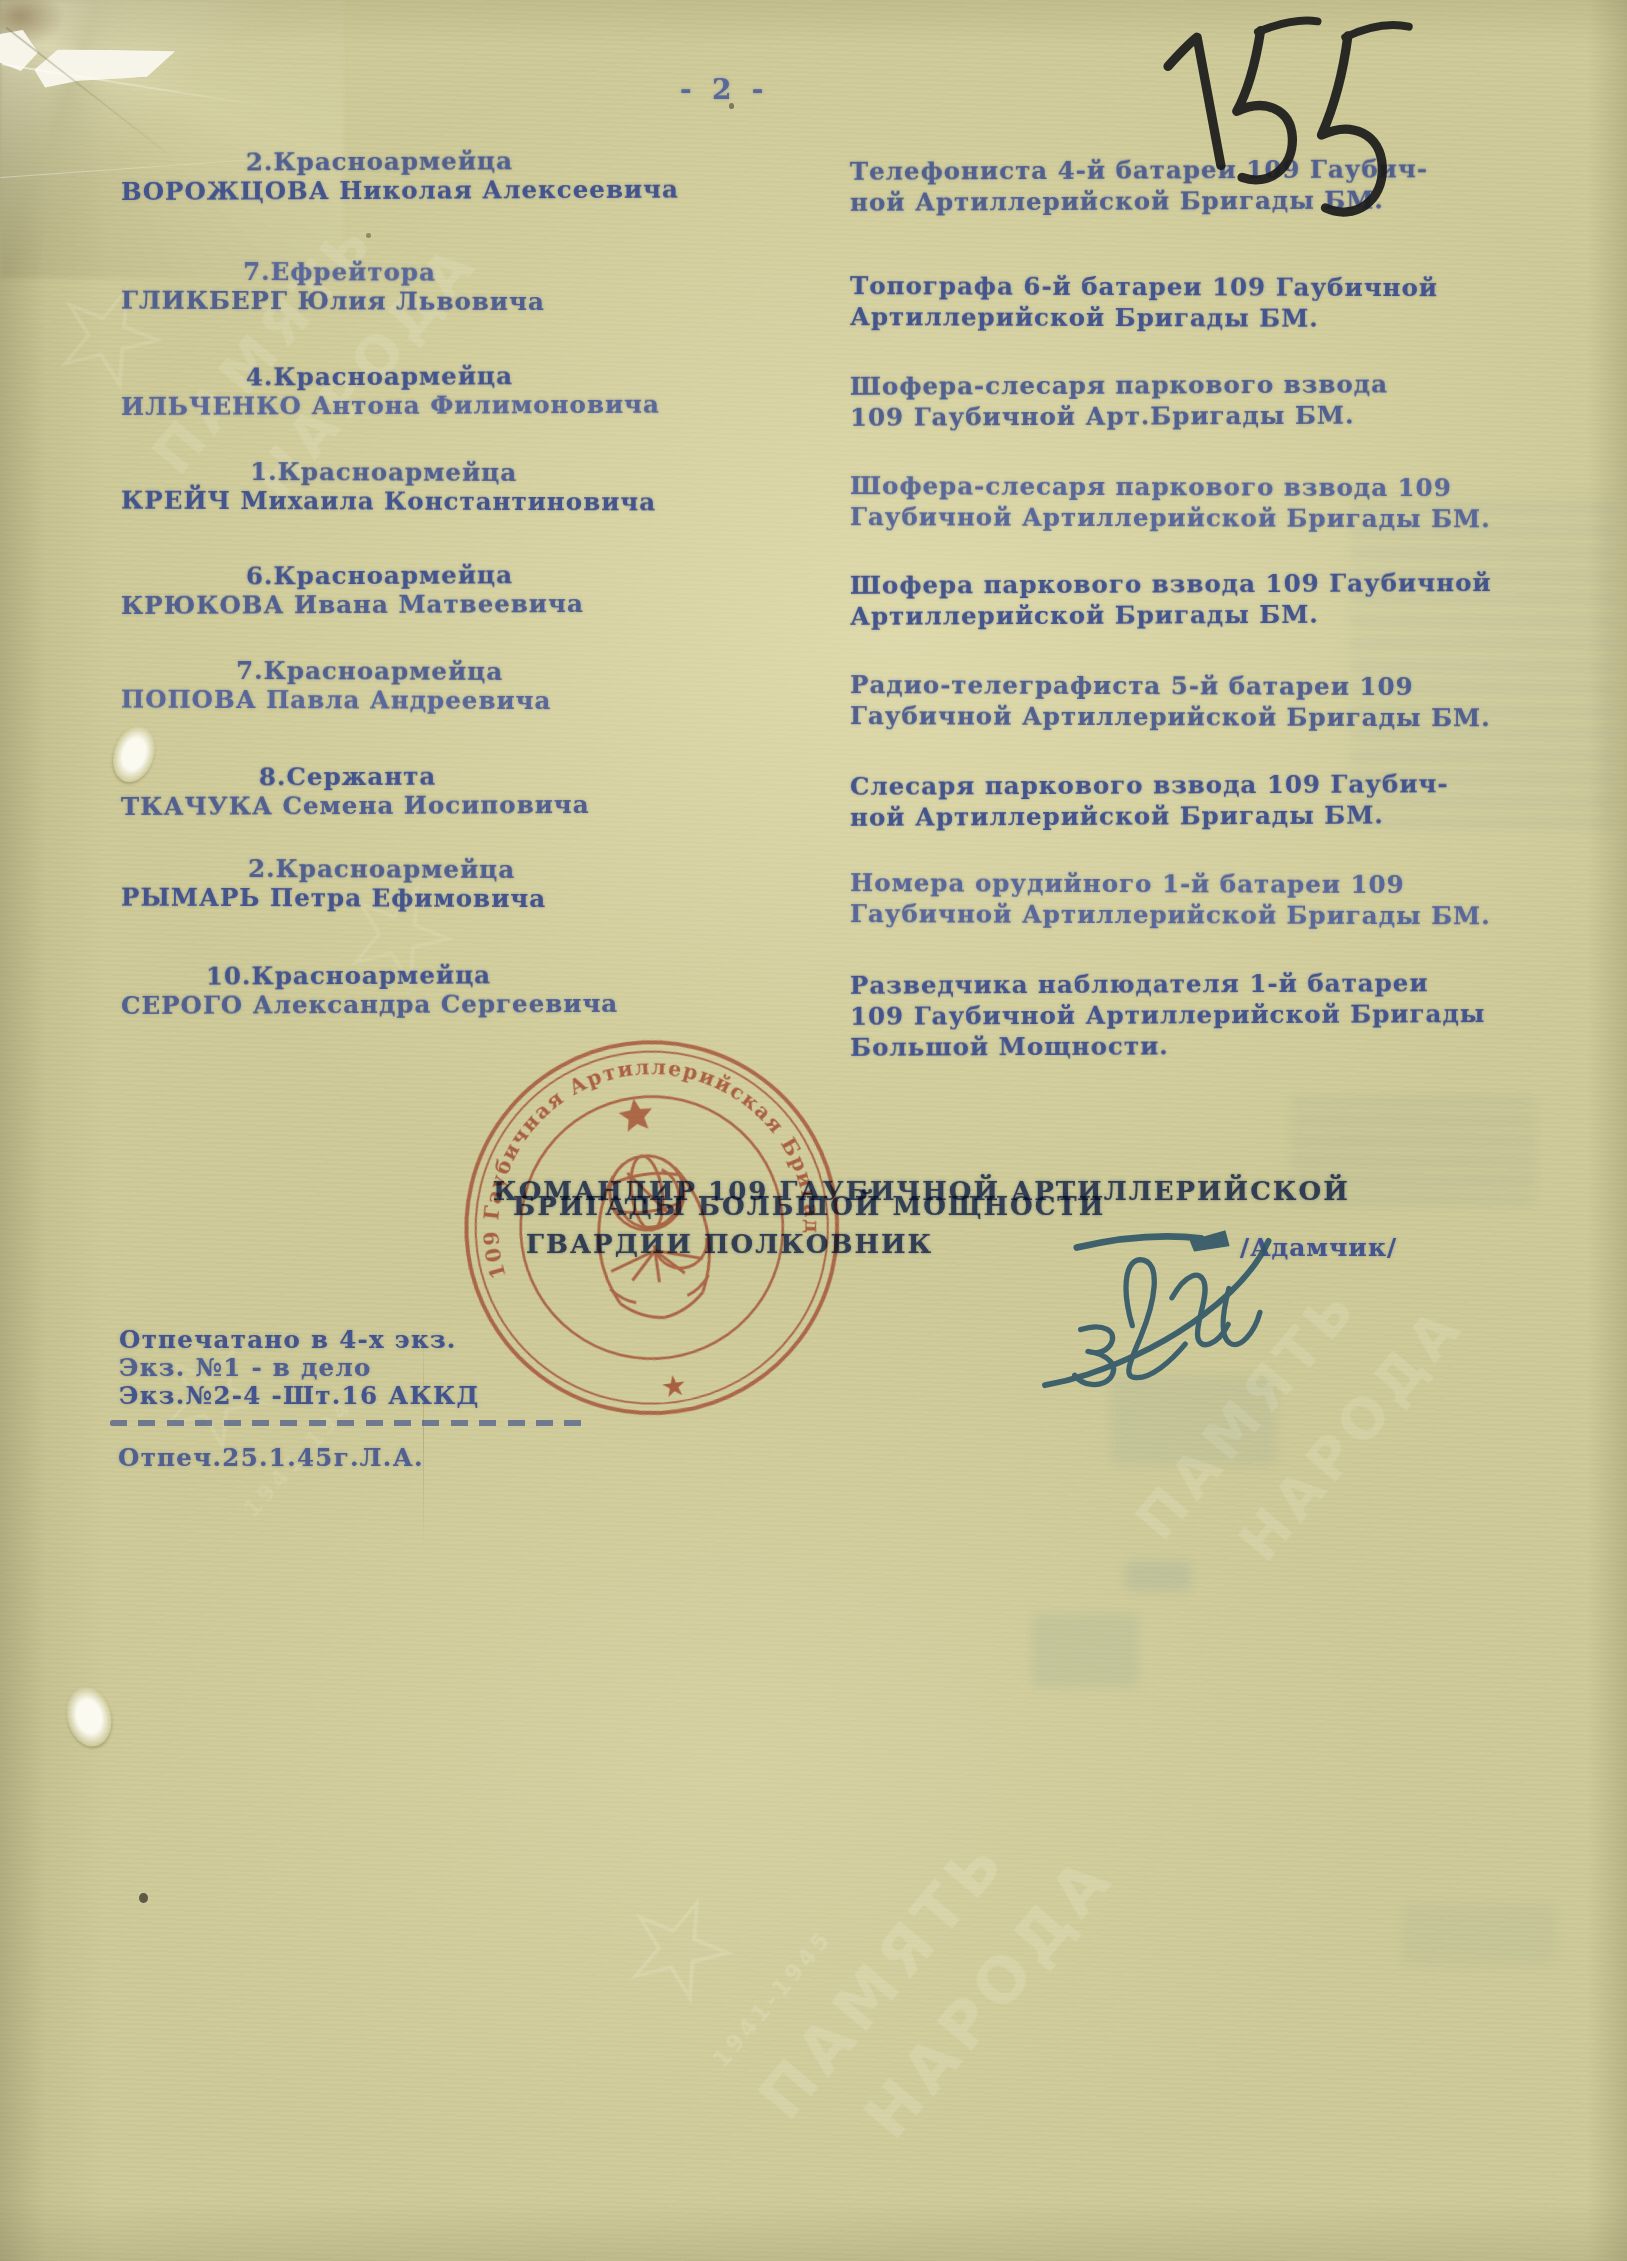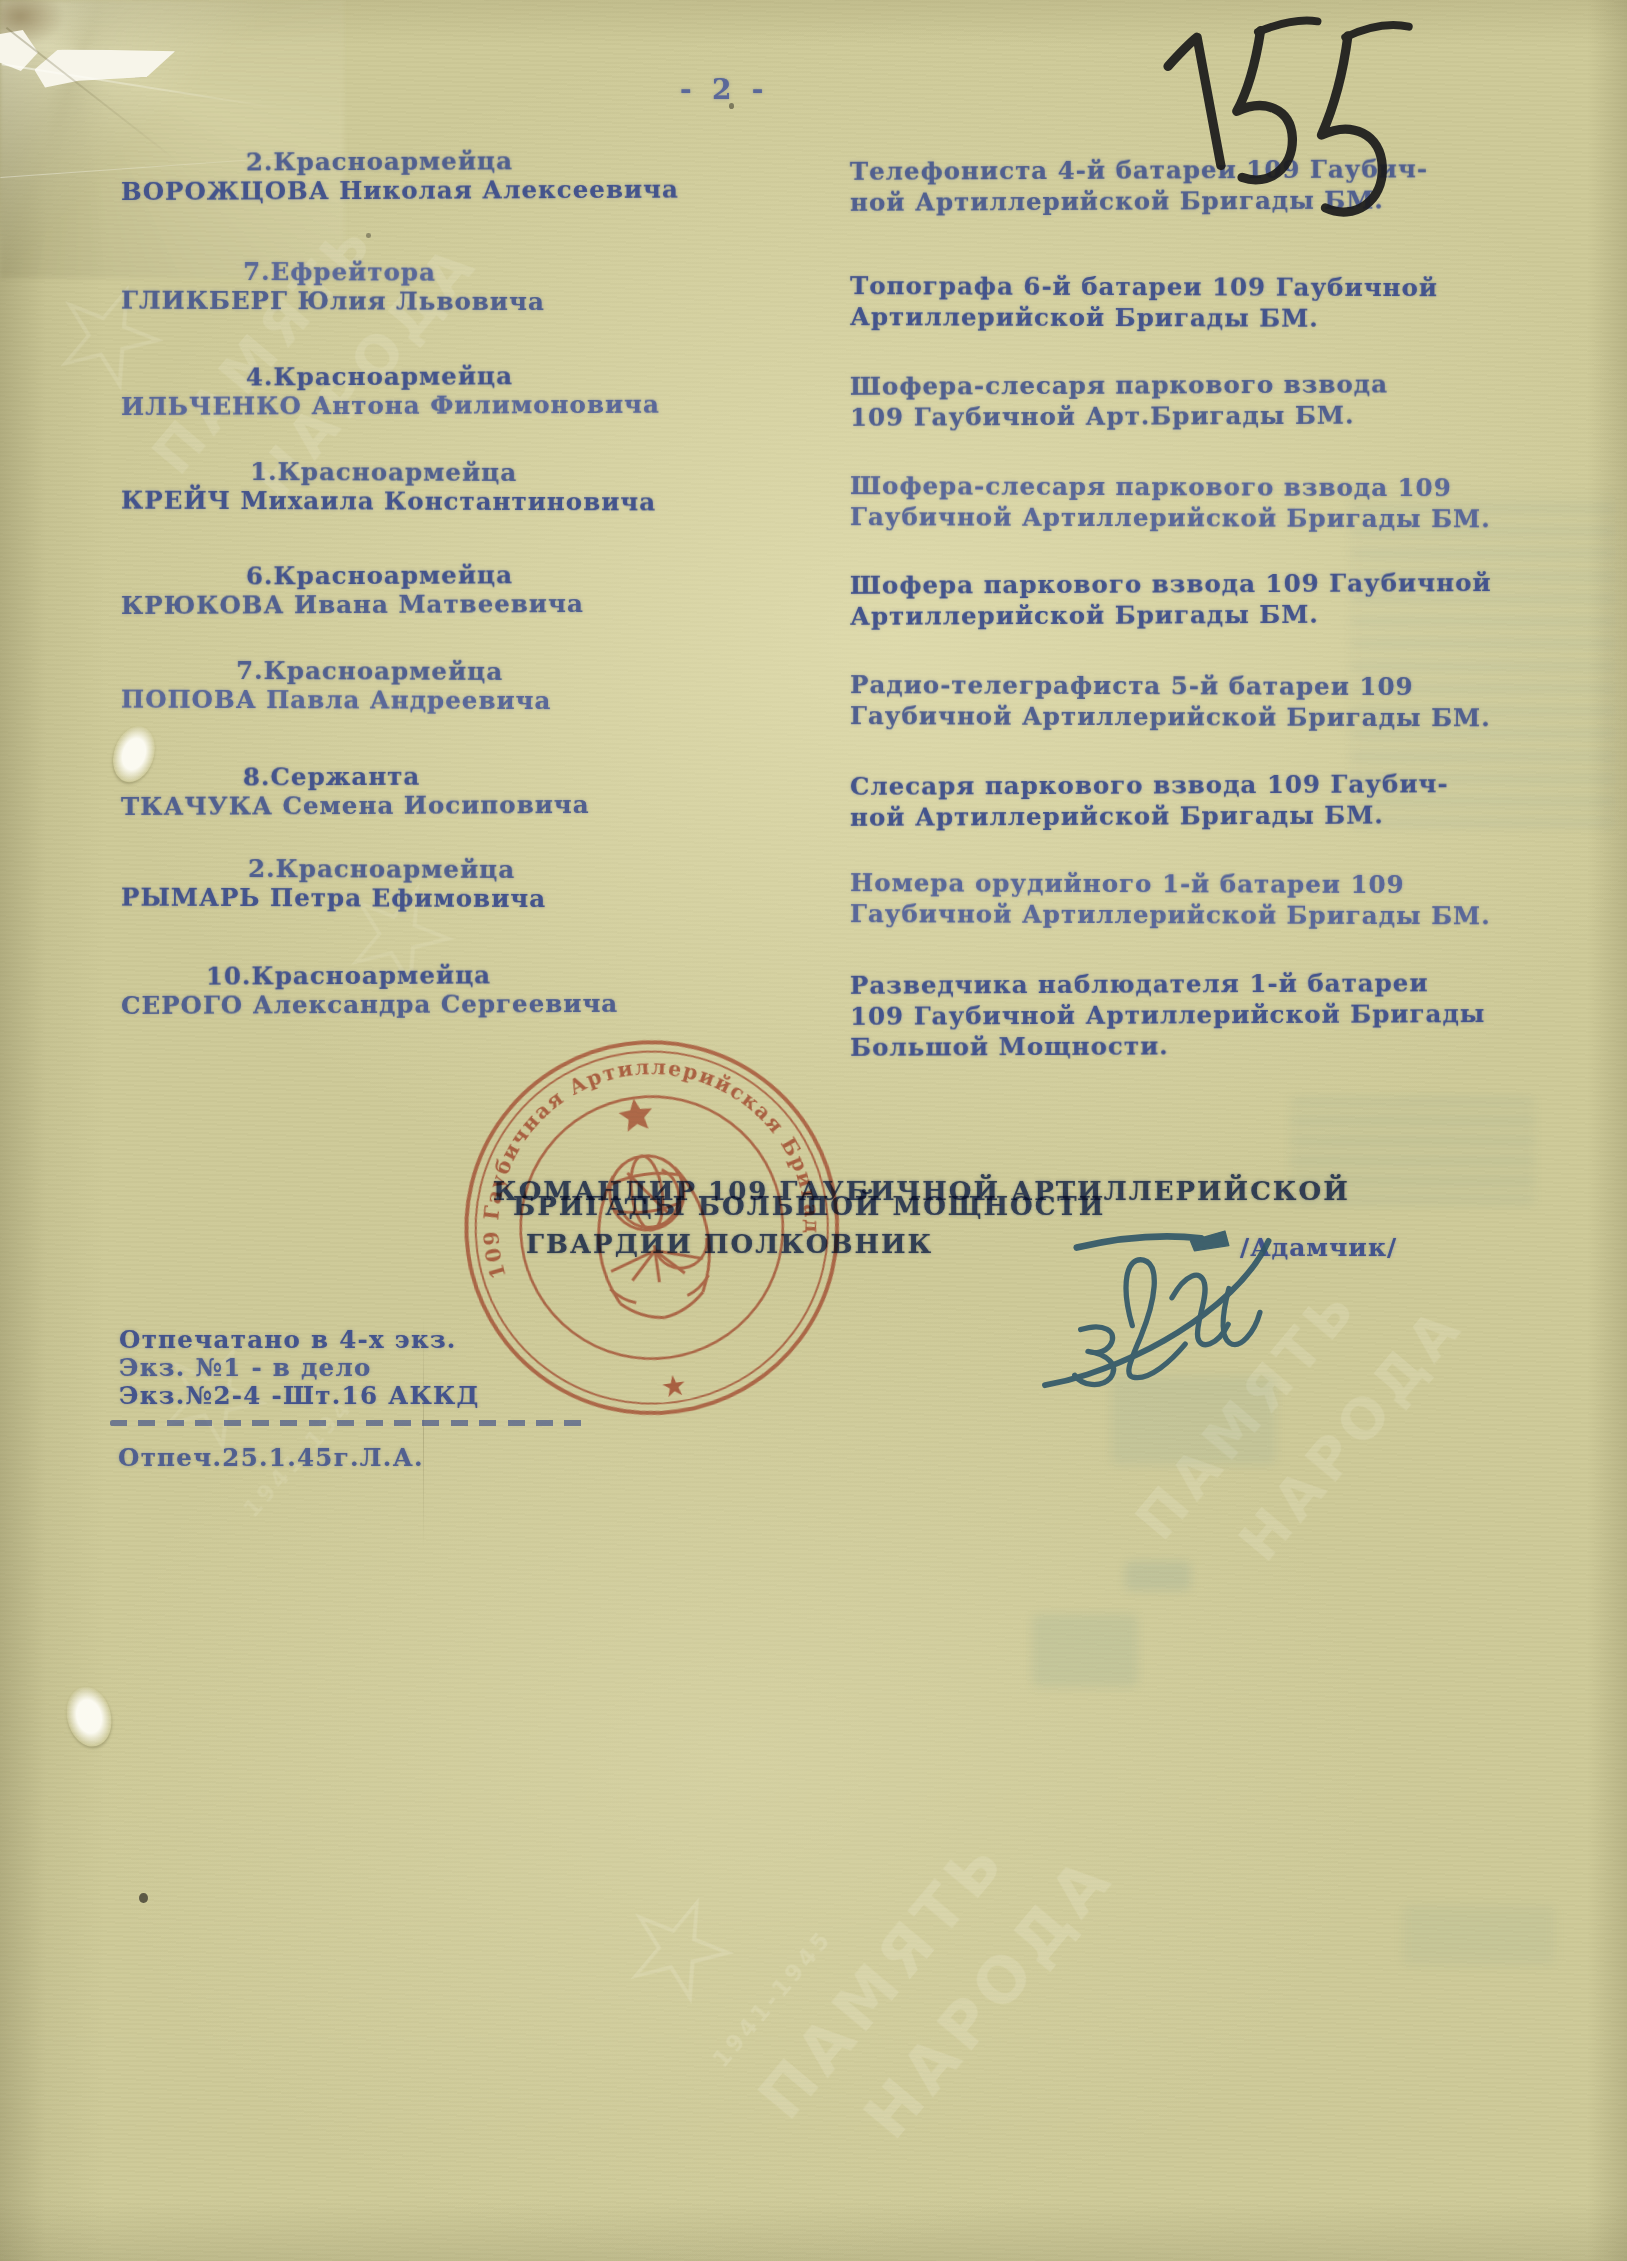--- a/index.html
+++ b/index.html
@@ -138,21 +138,21 @@
     <div class="typed num-rank f2" style="left:246px;">6.Красноармейца</div>
     <div class="typed name f1">КРЮКОВА Ивана Матвеевича</div>
     <div class="typed pos f2"><span>Шофера паркового взвода 109 Гаубичной</span><br><span>Артиллерийской Бригады БМ.</span></div>
   </div>
   <div class="entry r2" style="top:657px;">
     <div class="typed num-rank f1" style="left:236px;">7.Красноармейца</div>
     <div class="typed name f3">ПОПОВА Павла Андреевича</div>
     <div class="typed pos f1"><span>Радио-телеграфиста 5-й батареи 109</span><br><span>Гаубичной Артиллерийской Бригады БМ.</span></div>
   </div>
   <div class="entry r1" style="top:759px;">
-    <div class="typed num-rank f2" style="left:243px;text-align:right;">8.Сержанта</div>
+    <div class="typed num-rank f2" style="left:259px;text-align:right;">8.Сержанта</div>
     <div class="typed name f1">ТКАЧУКА Семена Иосиповича</div>
     <div class="typed pos f2"><span>Слесаря паркового взвода 109 Гаубич-</span><br><span>ной Артиллерийской Бригады БМ.</span></div>
   </div>
   <div class="entry r2" style="top:855px;">
     <div class="typed num-rank f1" style="left:248px;">2.Красноармейца</div>
     <div class="typed name f2">РЫМАРЬ Петра Ефимовича</div>
     <div class="typed pos f3"><span>Номера орудийного 1-й батареи 109</span><br><span>Гаубичной Артиллерийской Бригады БМ.</span></div>
   </div>
   <div class="entry r1" style="top:958px;">
     <div class="typed num-rank f2" style="left:206px;">10.Красноармейца</div>

